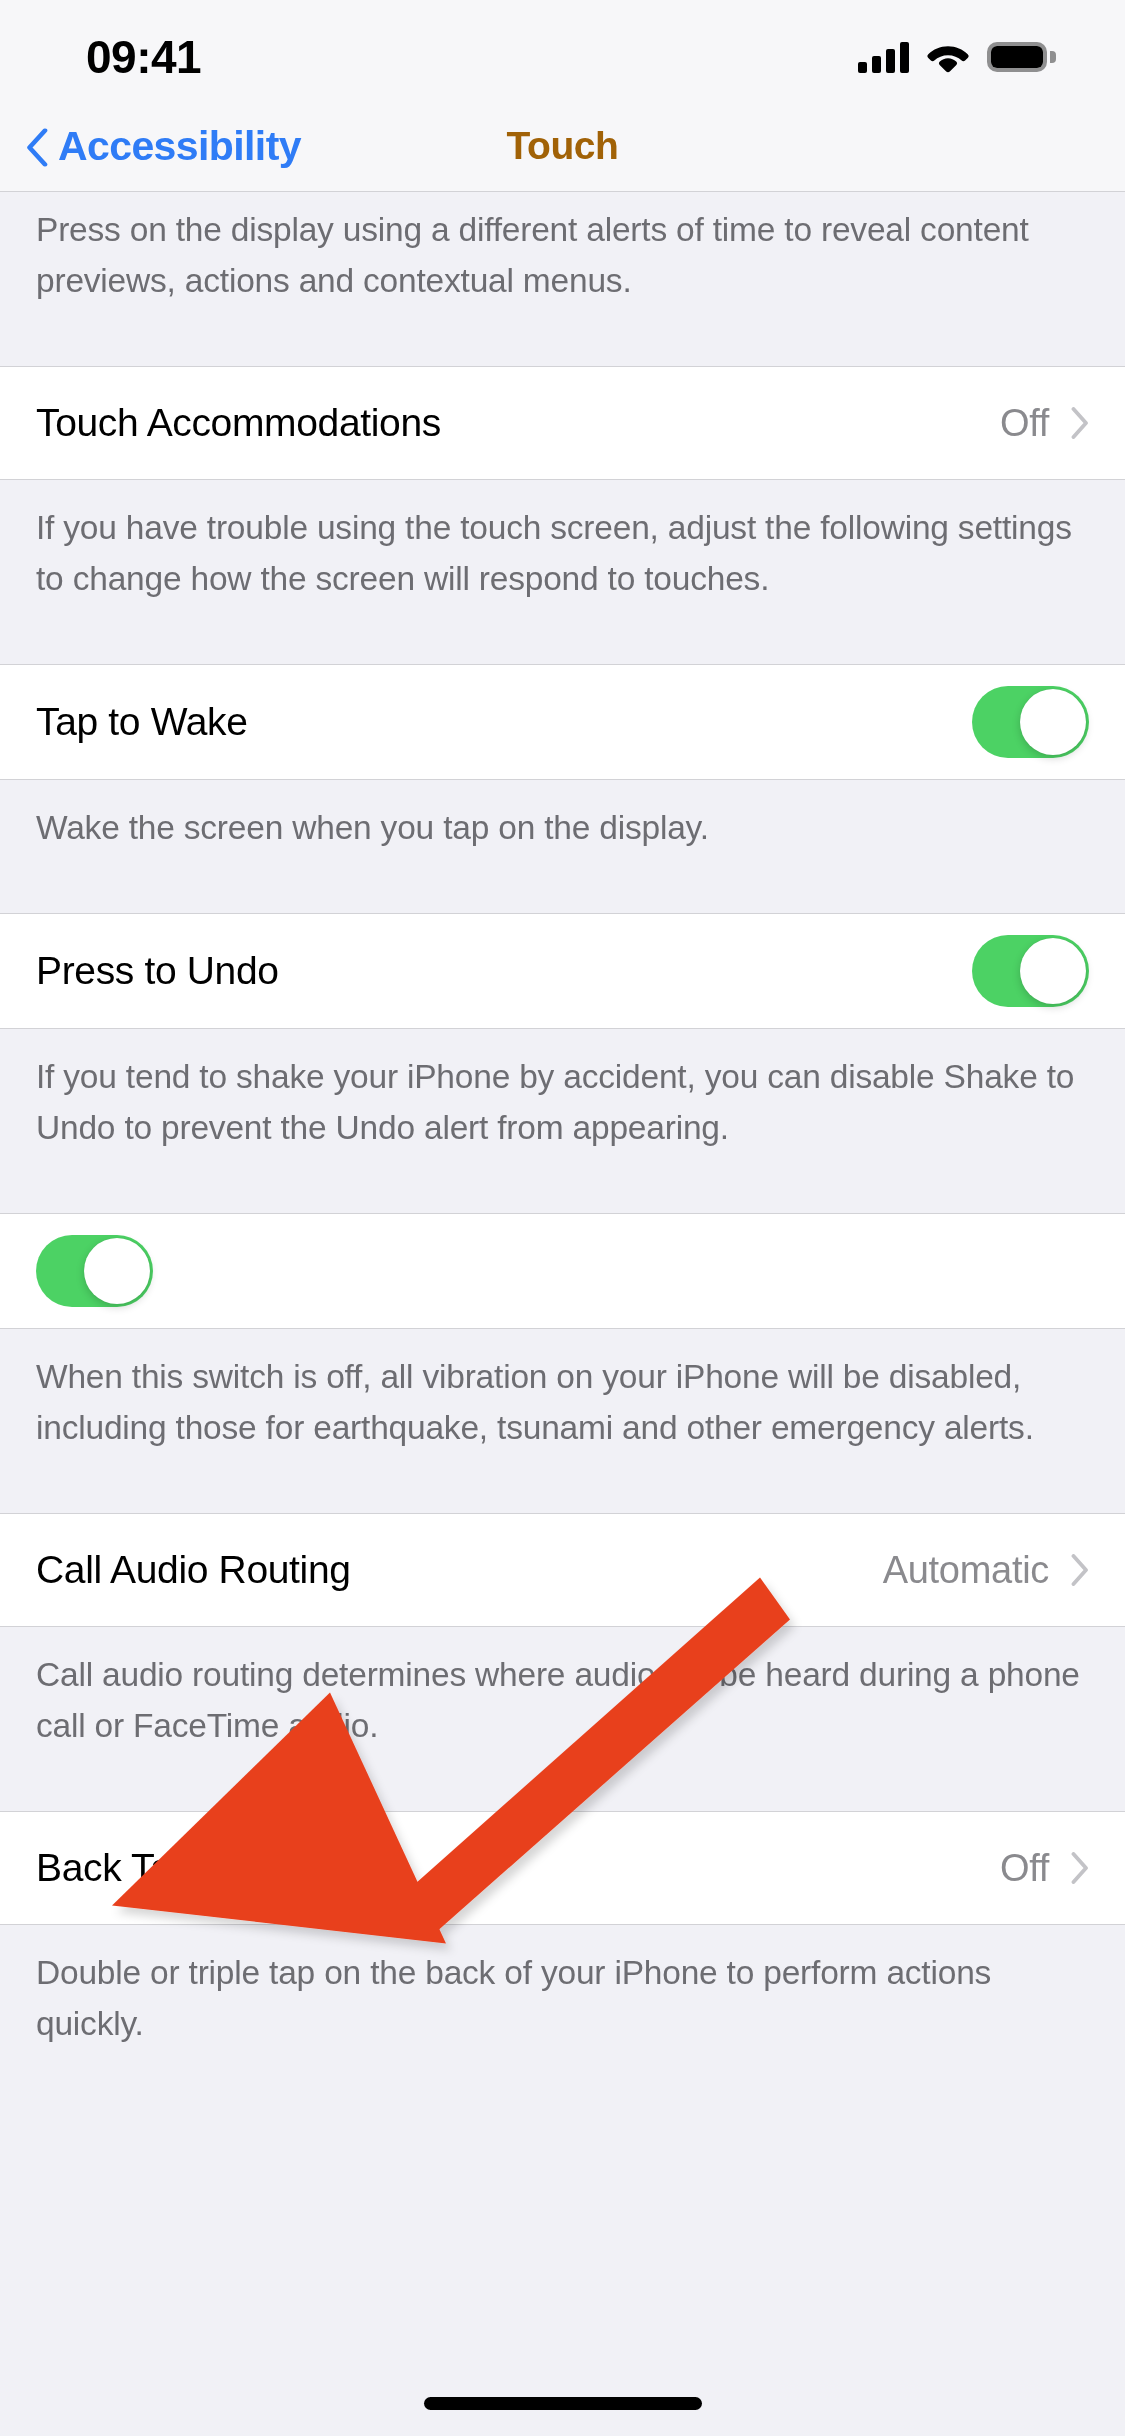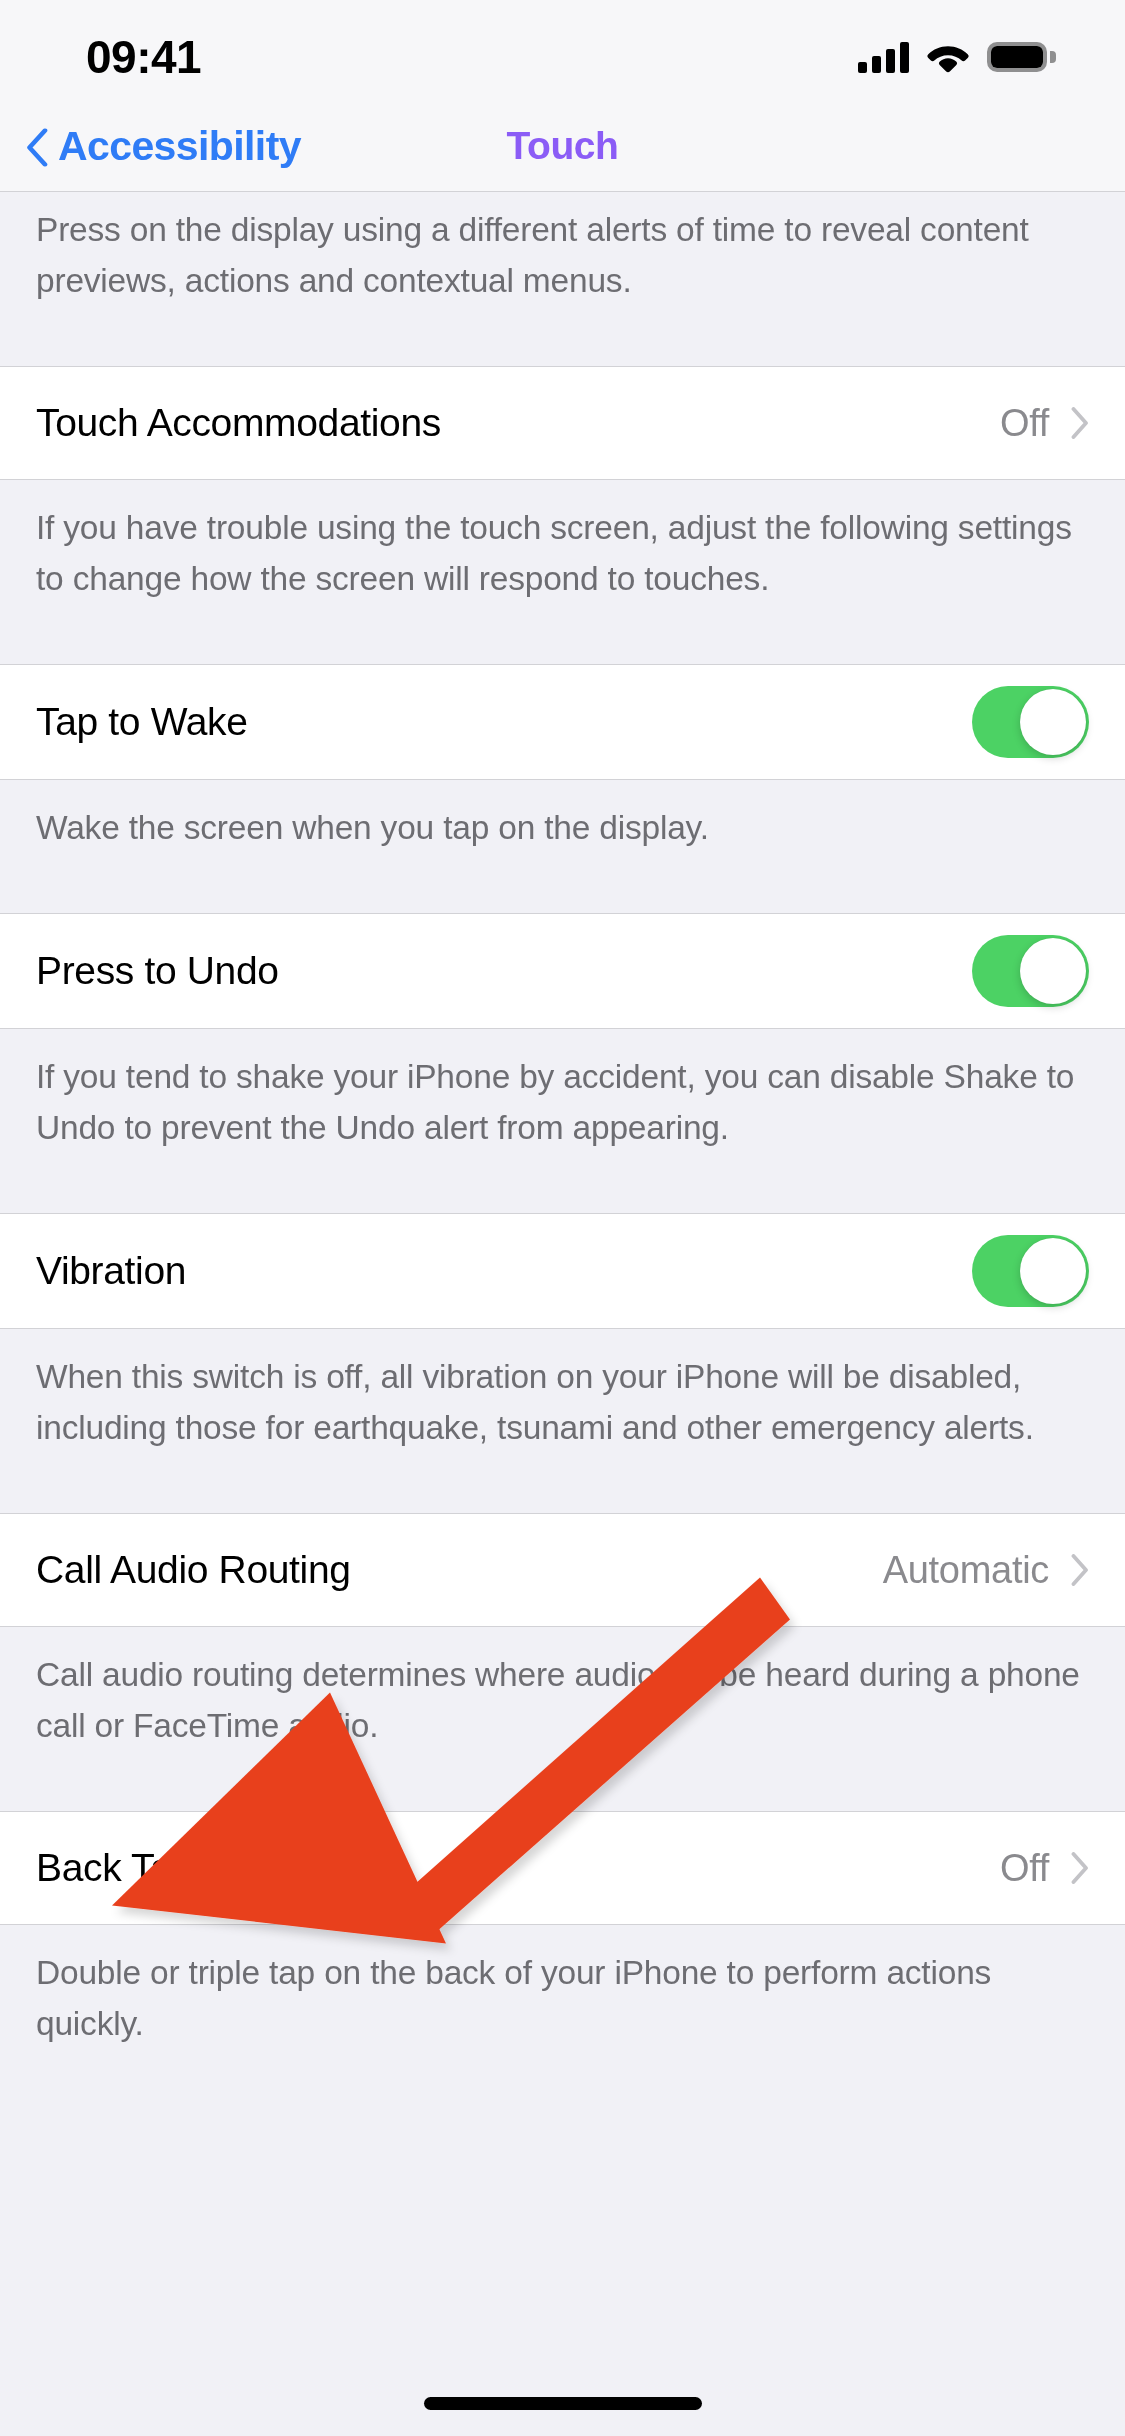--- a/index.html
+++ b/index.html
@@ -80,21 +80,21 @@
   }
   .chev-back { width:22px; height:38px; display:block; }
   .nav-back-label {
     font-size:41px; color:#2F7CF6;
     letter-spacing:-0.6px; line-height:1;
   }
   .nav-title {
     position:absolute; left:0; top:50%;
     transform:translateY(-50%);
     width:100%; text-align:center;
-    font-size:39px; font-weight:700; color:#8b5cf6;
+    font-size:39px; font-weight:700; color:#a16207;
     letter-spacing:-0.4px;
   }
 
   
   .list {
     position:absolute; top:192px; left:0;
     width:1125px; height:2244px;
     background:#F1F1F6;
     overflow:hidden;
   }
@@ -245,21 +245,20 @@
       <span class="switch" style="background: rgb(76, 210, 100);">
         <span class="knob"></span>
       </span>
     </div>
     <div class="footer">
       <span class="ftxt">If you tend to shake your iPhone by accident, you can disable Shake to Undo to prevent the Undo alert from appearing.</span>
       <span class="pad-b"></span>
     </div>
 
     <div class="row toggle-row">
-      <span class="row-label">Vibration</span>
       <span class="switch" style="background: rgb(76, 210, 100);">
         <span class="knob"></span>
       </span>
     </div>
     <div class="footer">
       <span class="ftxt">When this switch is off, all vibration on your iPhone will be disabled, including those for earthquake, tsunami and other emergency alerts.</span>
       <span class="pad-b"></span>
     </div>
 
     <div class="row">

